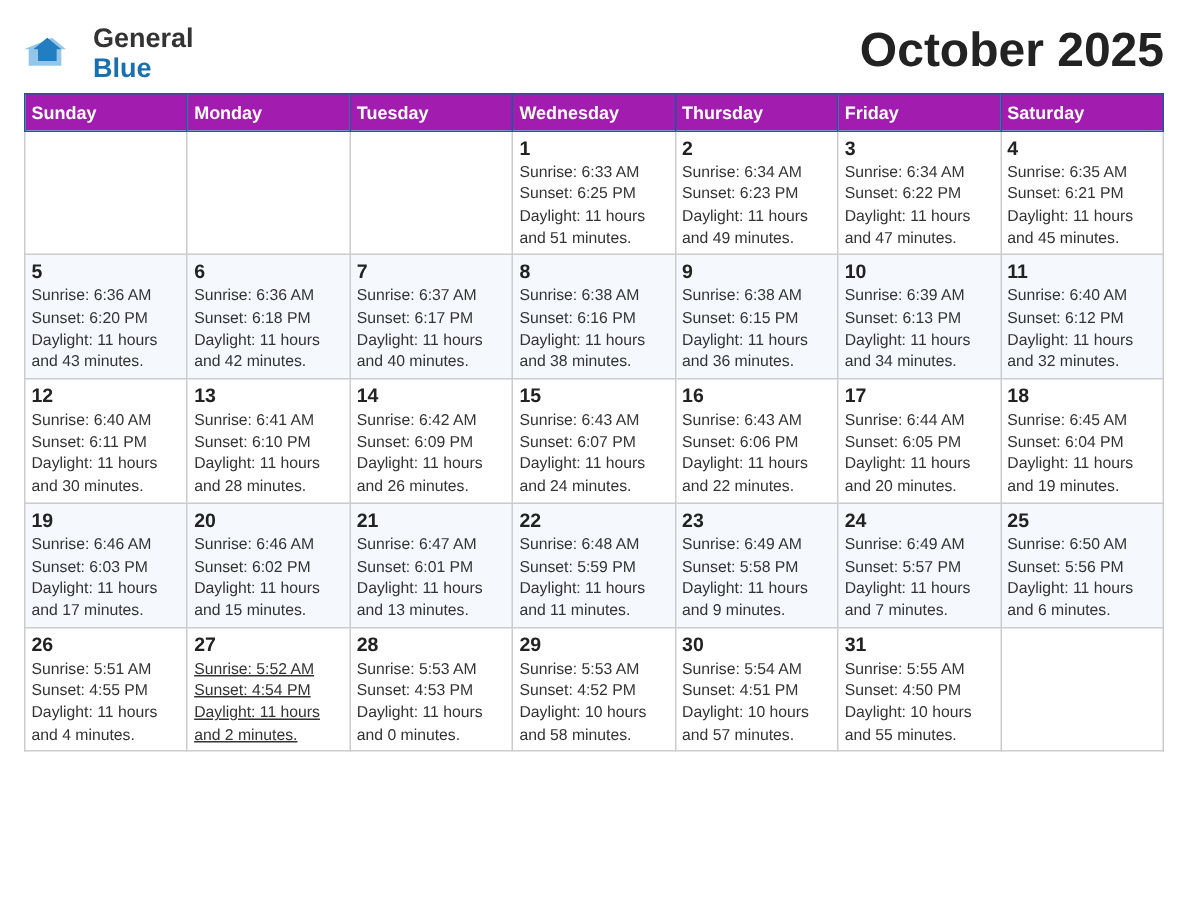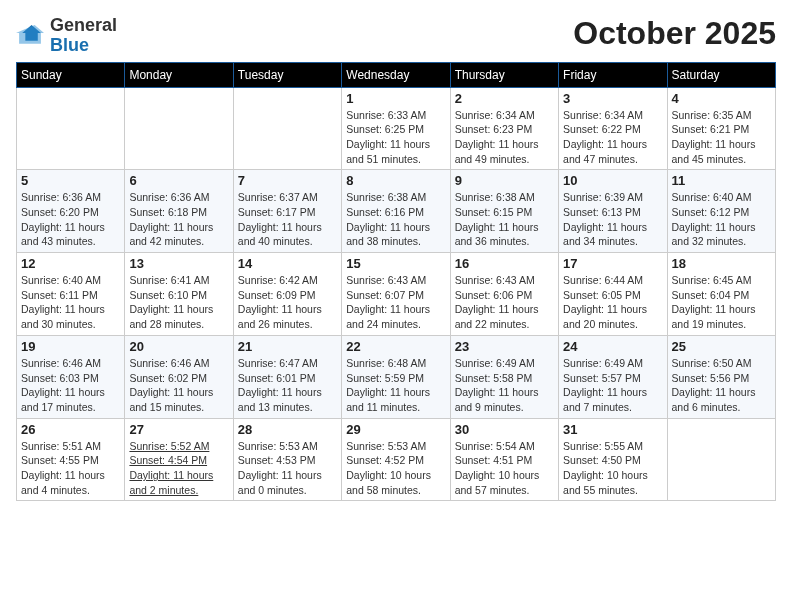--- a/index.html
+++ b/index.html
@@ -12,21 +12,21 @@
     }
     .header {
       display: flex;
       align-items: flex-start;
       justify-content: space-between;
       margin-bottom: 6px;
     }
     .logo {
       display: flex;
       align-items: center;
-      gap: 6px;
+      gap: 18px;
     }
     .logo-text {
       font-size: 18px;
       font-weight: bold;
       line-height: 1.1;
     }
     .logo-general { color: #333; }
     .logo-blue { color: #1a6faf; margin-top: 28px; }
     .logo-icon {
       width: 28px;
@@ -44,26 +44,26 @@
     .location-title {
       font-size: 15px;
       color: #444;
     }
     .calendar {
       width: 100%;
       border-collapse: collapse;
       font-size: 11px;
     }
     .calendar th {
-      background: #000000;
+      background: #a21caf;
       color: #fff;
       padding: 5px 4px;
       text-align: left;
       font-size: 12px;
-      font-weight: normal;
+      font-weight: bold;
       border: 1px solid #1a5a9a;
     }
     .calendar td {
       border: 1px solid #ccc;
       vertical-align: top;
       padding: 3px 4px;
       width: 108px;
       min-height: 70px;
       background: #fff;
     }

